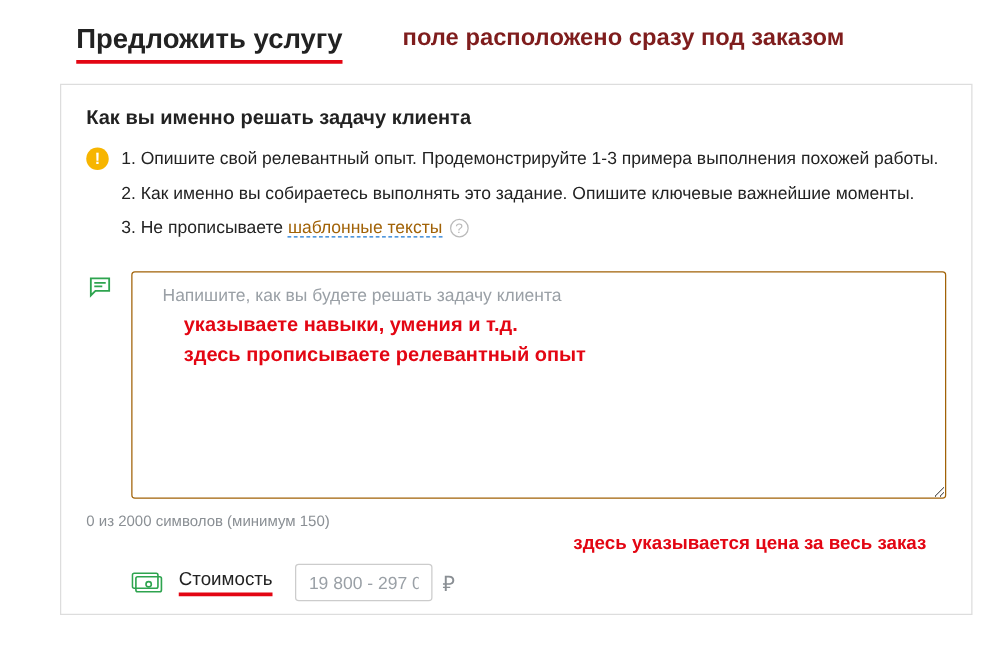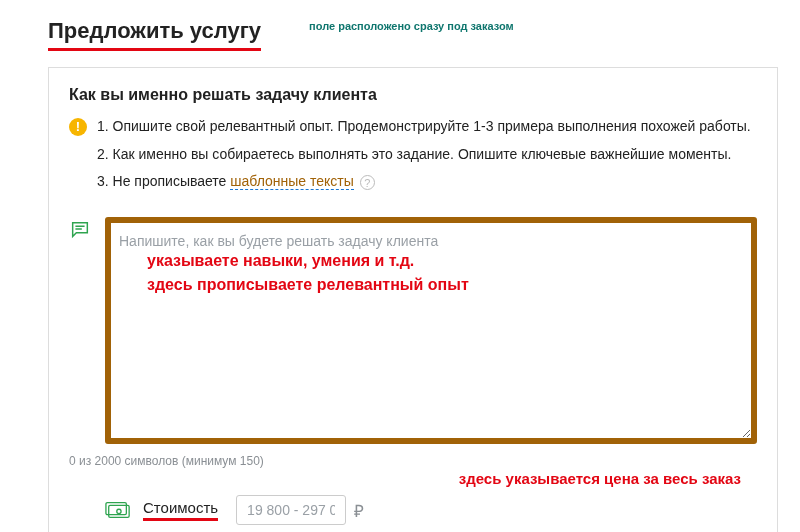--- a/index.html
+++ b/index.html
@@ -15,25 +15,26 @@
     display: flex;
     align-items: flex-start;
     padding: 18px 0 0 48px;
   }
   .title {
     font-size: 22px;
     font-weight: bold;
     border-bottom: 3px solid #e30613;
     padding-bottom: 4px;
     display: inline-block;
+    margin-left: 13px;
   }
   .note-right {
-    color: #0f766e;
-    font-weight: bold;
-    font-size: 11px;
+    color: #7f1d1d;
+    font-weight: bold;
+    font-size: 19px;
     margin-left: 48px;
     margin-top: 2px;
   }
   .card {
     border: 1px solid #ddd;
     margin: 16px 22px 0 48px;
     padding: 18px 20px 10px 20px;
     position: relative;
   }
   .card-title {
@@ -94,24 +95,24 @@
     width: 22px;
     height: 22px;
     flex: 0 0 auto;
     margin-right: 14px;
     margin-top: 2px;
   }
   .chat-icon svg { width: 22px; height: 22px; stroke: #2ea44f; fill: none; stroke-width: 1.6; }
   .ta-wrap { flex: 1; position: relative; }
   textarea {
     width: 100%;
-    height: 227px;
-    border: 6px solid #a16207;
+    height: 182px;
+    border: 1px solid #a16207;
     border-radius: 3px;
-    padding: 10px 8px;
+    padding: 10px 24px;
     font-family: inherit;
     font-size: 14px;
     color: #555;
     resize: vertical;
   }
   textarea::placeholder { color: #9aa0a6; }
   .ta-overlay {
     position: absolute;
     left: 42px;
     top: 32px;

